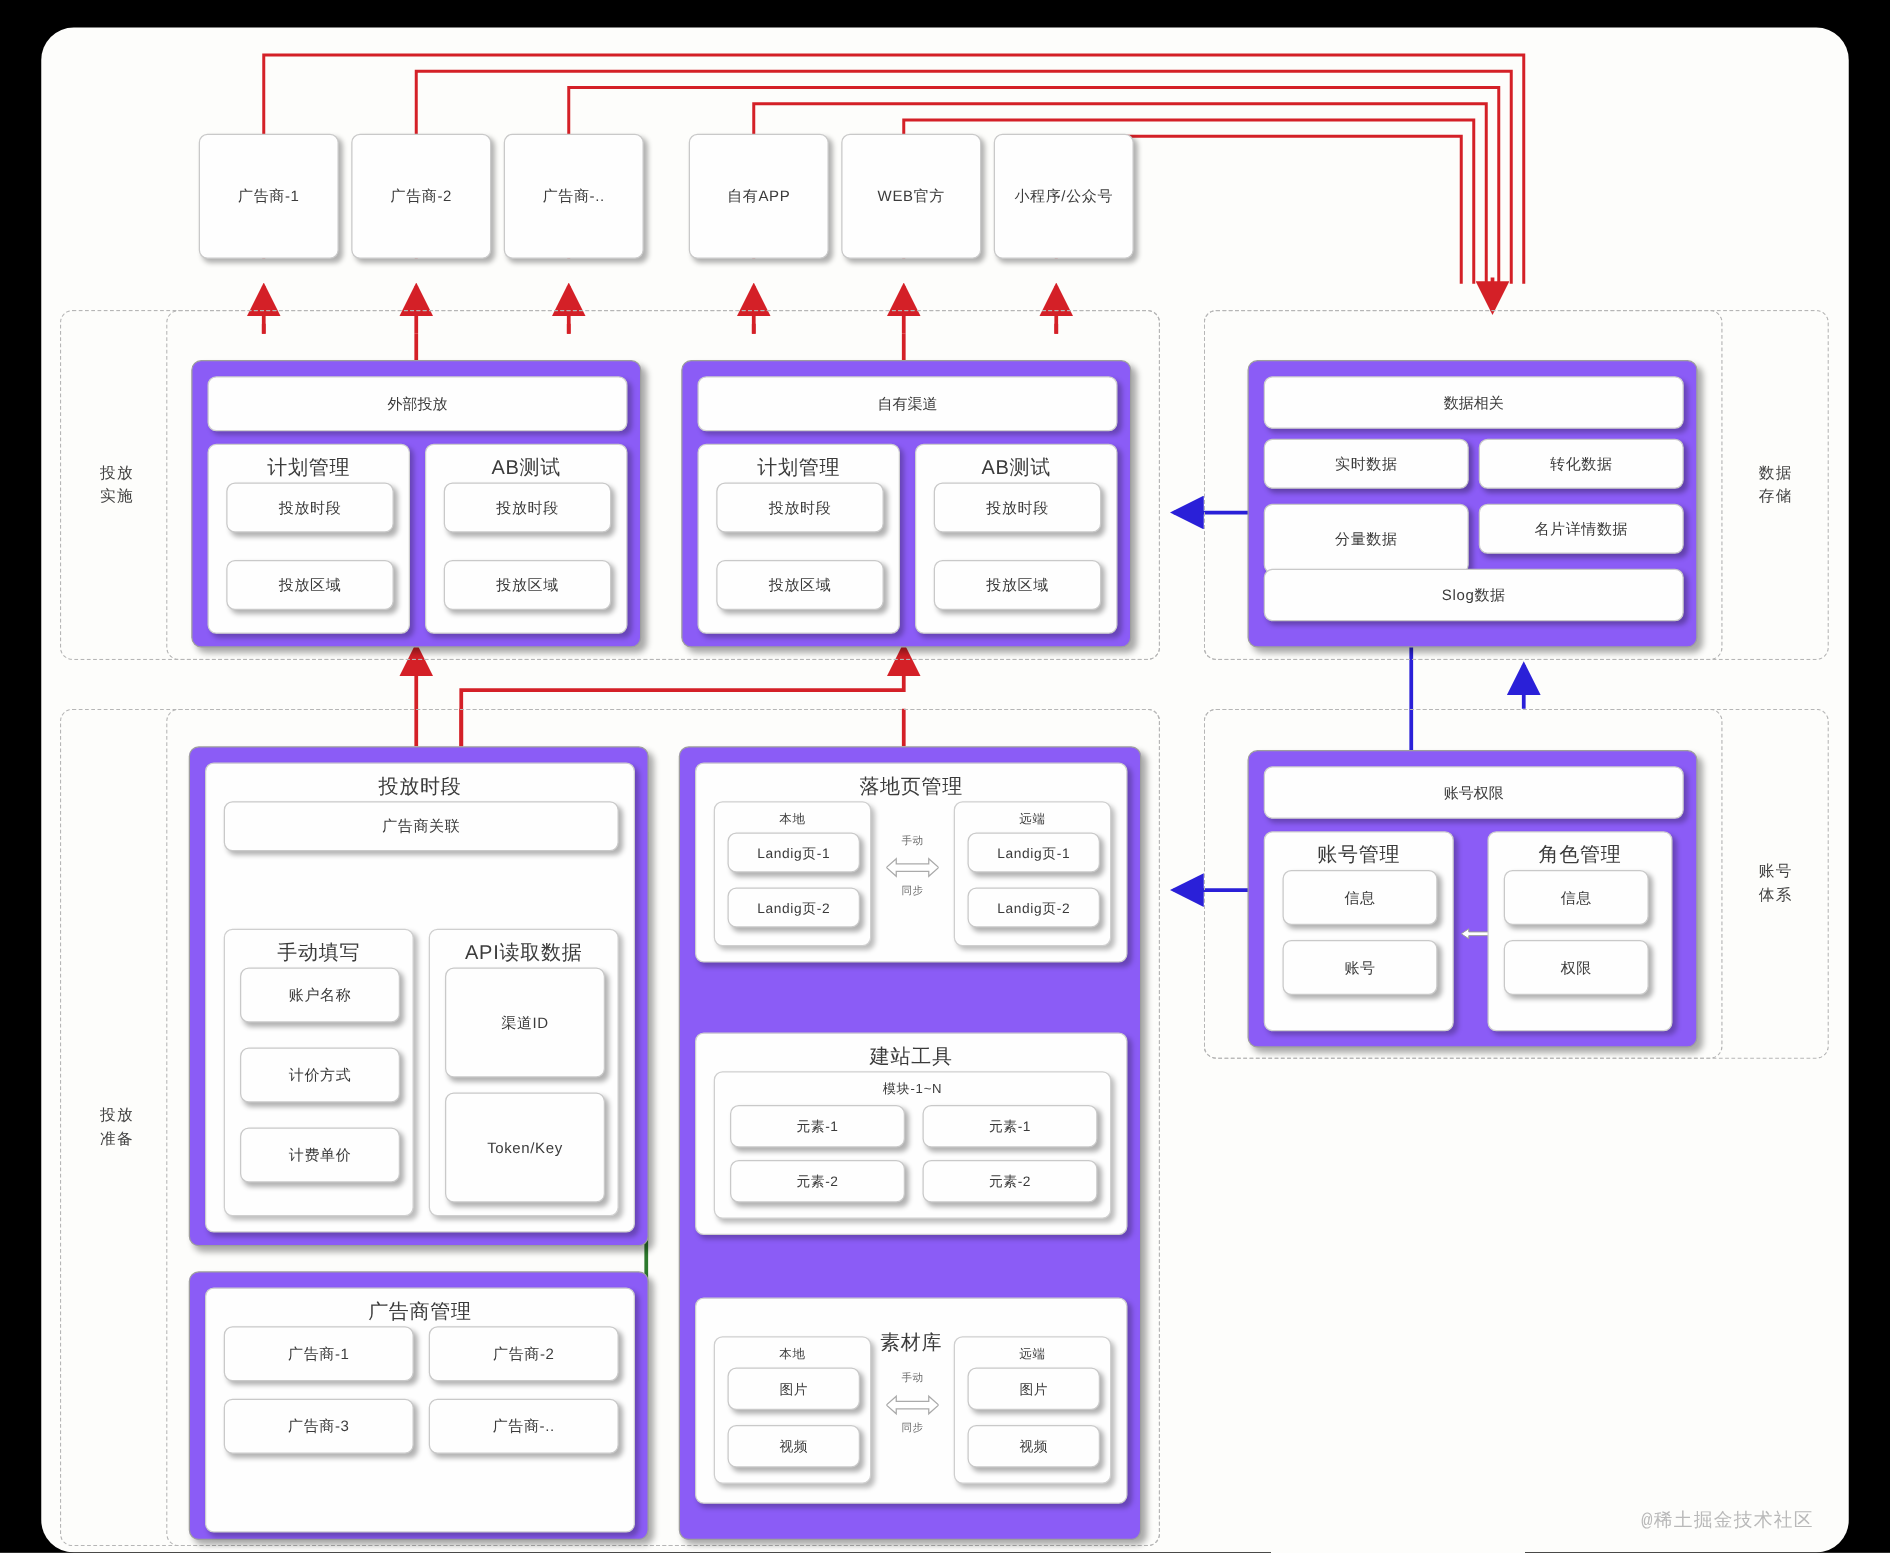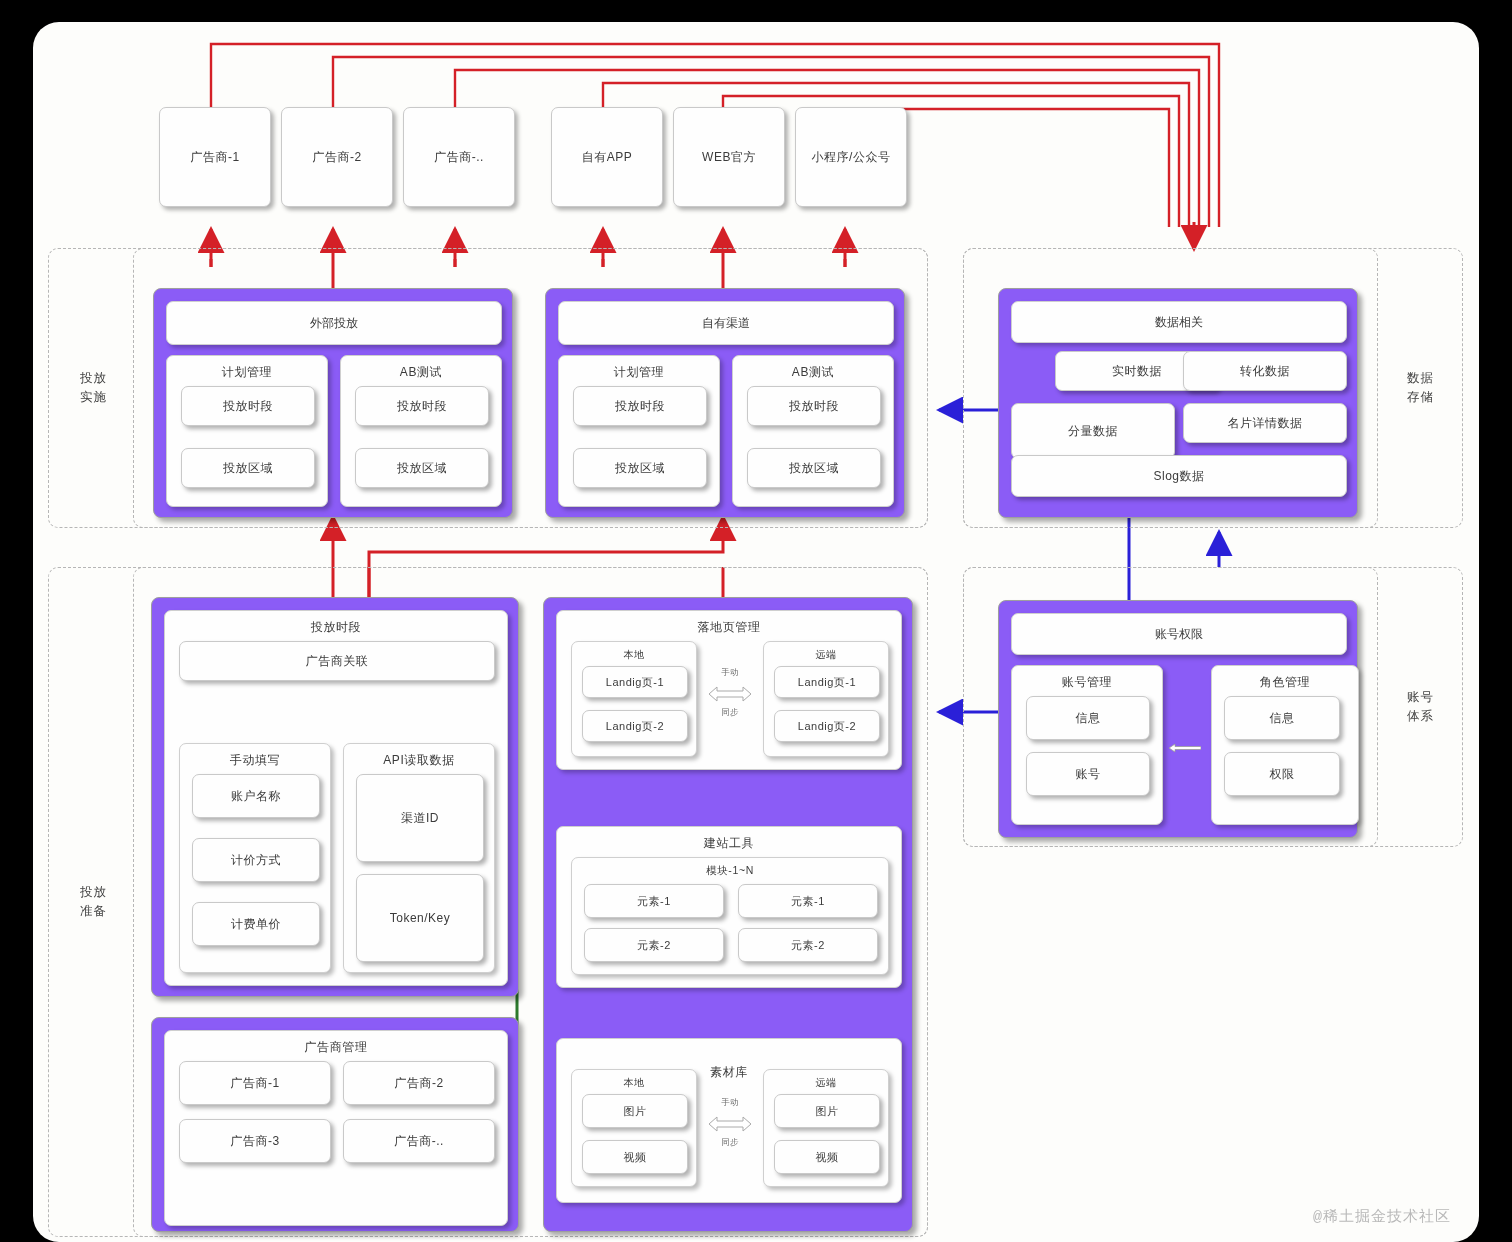--- a/index.html
+++ b/index.html
@@ -75,21 +75,21 @@
     position: absolute;
     background: #fefefe;
     border: 1px solid #cfcfcf;
     border-radius: 7px;
     box-shadow: 3px 3px 4px rgba(0,0,0,0.26);
   }
   .panel-title {
     position: absolute;
     width: 100%;
     text-align: center;
-    font-size: 12px;
+    font-size: 16px;
     color: #3b3b3b;
     letter-spacing: 0.6px;
   }
   .sync-label {
     position: absolute;
     font-size: 8.5px;
     color: #6d6d6d;
     text-align: center;
     letter-spacing: .3px;
     white-space: nowrap;
@@ -267,21 +267,21 @@
         <div class="node" style="left:14px; top:92px; width:134px; height:40px;">
           <span>投放区域</span>
         </div>
       </div>
     </div>
 
     <div class="panel" style="left:965px; top:266px; width:360px; height:230px;">
       <div class="panel-inner" style="left:12px; top:12px; width:336px; height:42px; display:flex; align-items:center; justify-content:center;">
         <span style="font-size:12px; color:#3b3b3b;">数据相关</span>
       </div>
-      <div class="node" style="left:12px; top:62px; width:164px; height:40px;margin-left:44px;">
+      <div class="node" style="left:12px; top:62px; width:164px; height:40px;">
         <span>实时数据</span>
       </div>
       <div class="node" style="left:184px; top:62px; width:164px; height:40px;">
         <span>转化数据</span>
       </div>
       <div class="node" style="left:12px; top:114px; width:164px; height:56px;">
         <span>分量数据</span>
       </div>
       <div class="node" style="left:184px; top:114px; width:164px; height:40px;">
         <span>名片详情数据</span>
@@ -305,21 +305,21 @@
           <span>账号</span>
         </div>
       </div>
 
       <div style="position:absolute; left:170px; top:138px; width:32px; height:10px;">
         <svg width="32" height="10" viewBox="0 0 32 10">
             <path d="M0,5 L6,1 L6,3.5 L32,3.5 L32,6.5 L6,6.5 L6,9 Z" fill="#ffffff" stroke="#9a9a9a" stroke-width="0.8"></path>
           </svg>
       </div>
 
-      <div class="panel-inner" style="left:212px; top:64px; width:148px; height:160px;">
+      <div class="panel-inner" style="left:191px; top:64px; width:148px; height:160px;">
         <div class="panel-title" style="top:8px;">角色管理</div>
         <div class="node" style="left:12px; top:30px; width:116px; height:44px;">
           <span>信息</span>
         </div>
         <div class="node" style="left:12px; top:86px; width:116px; height:44px;">
           <span>权限</span>
         </div>
       </div>
     </div>
 

